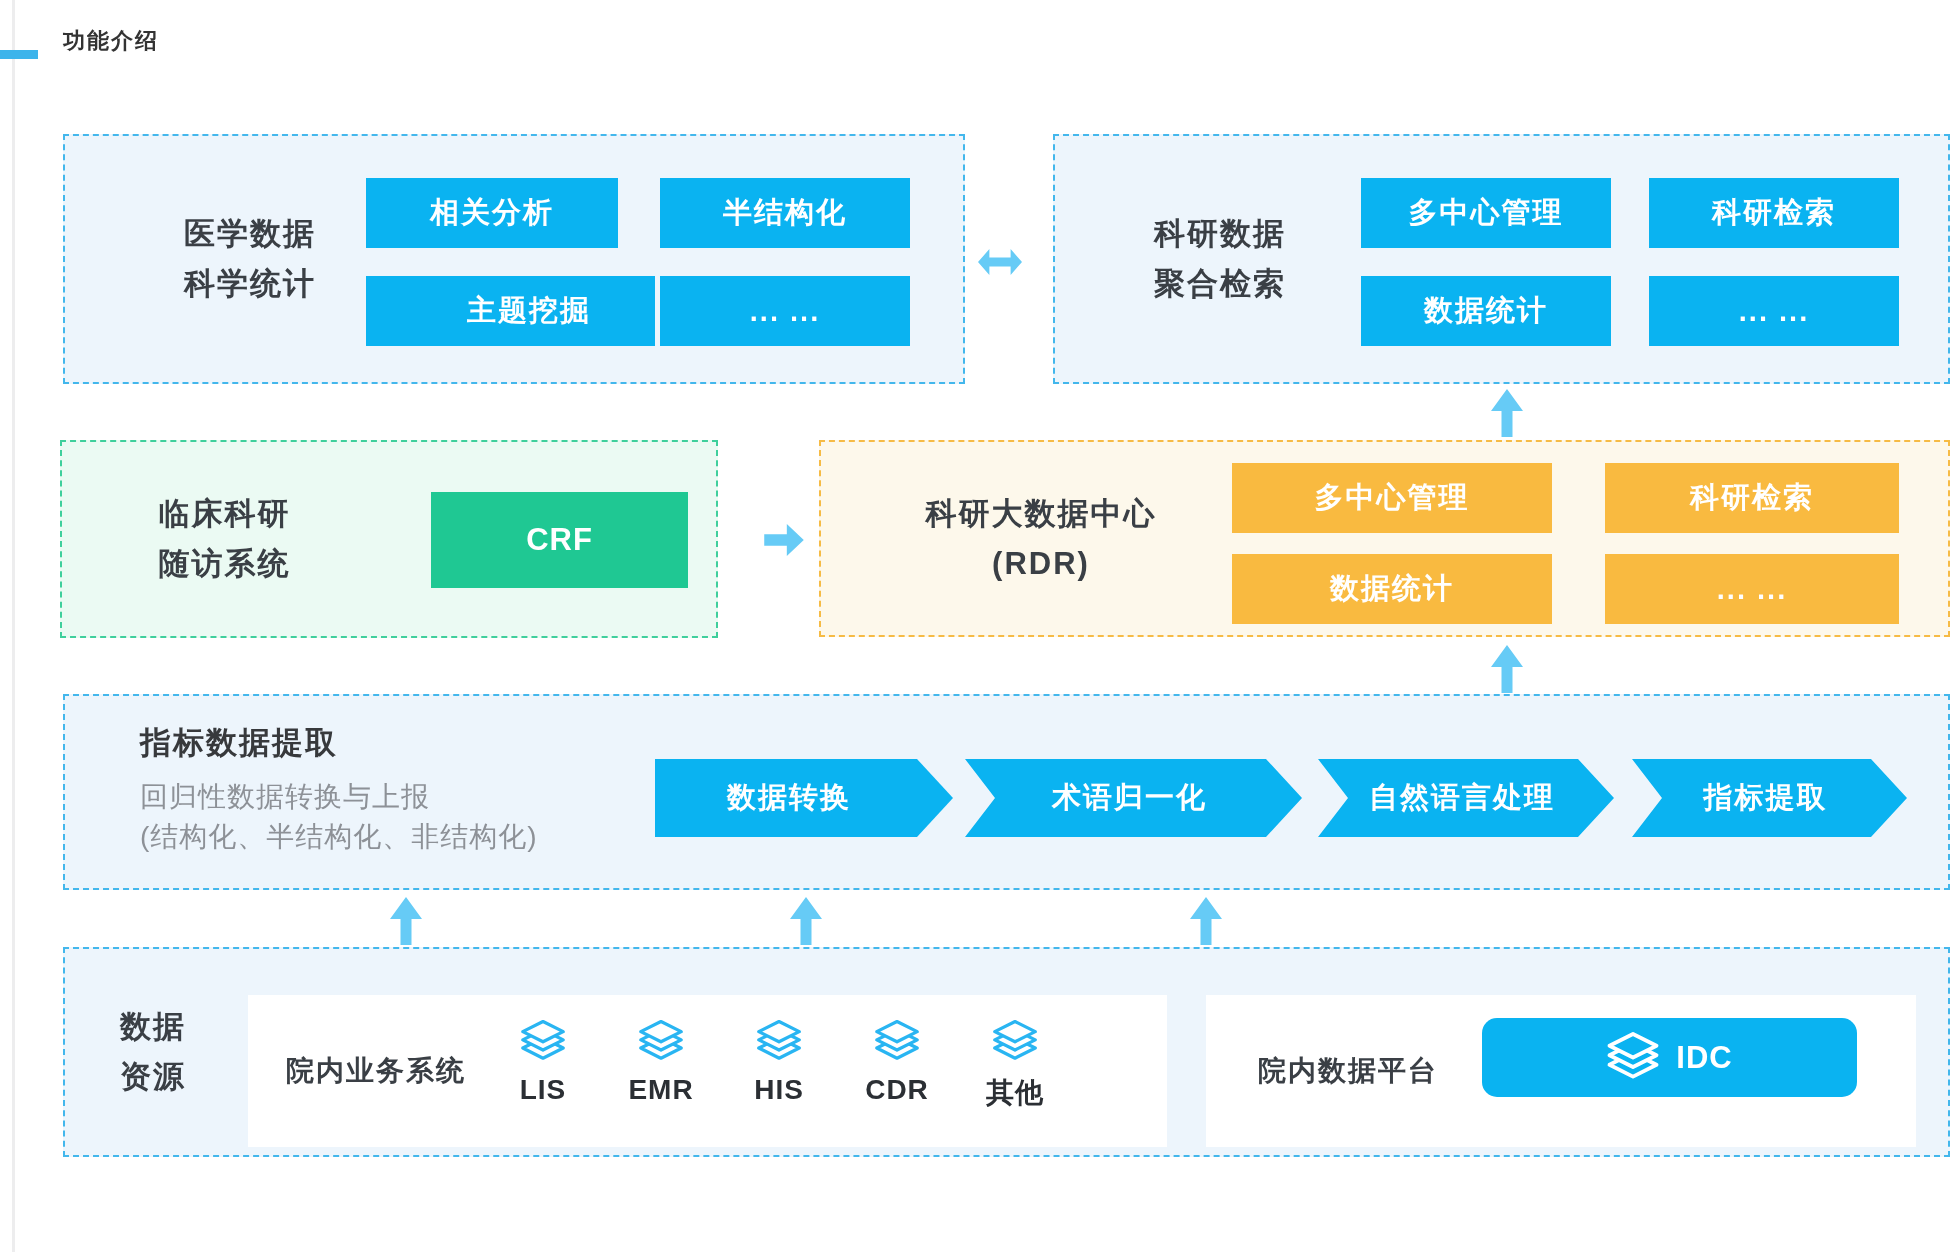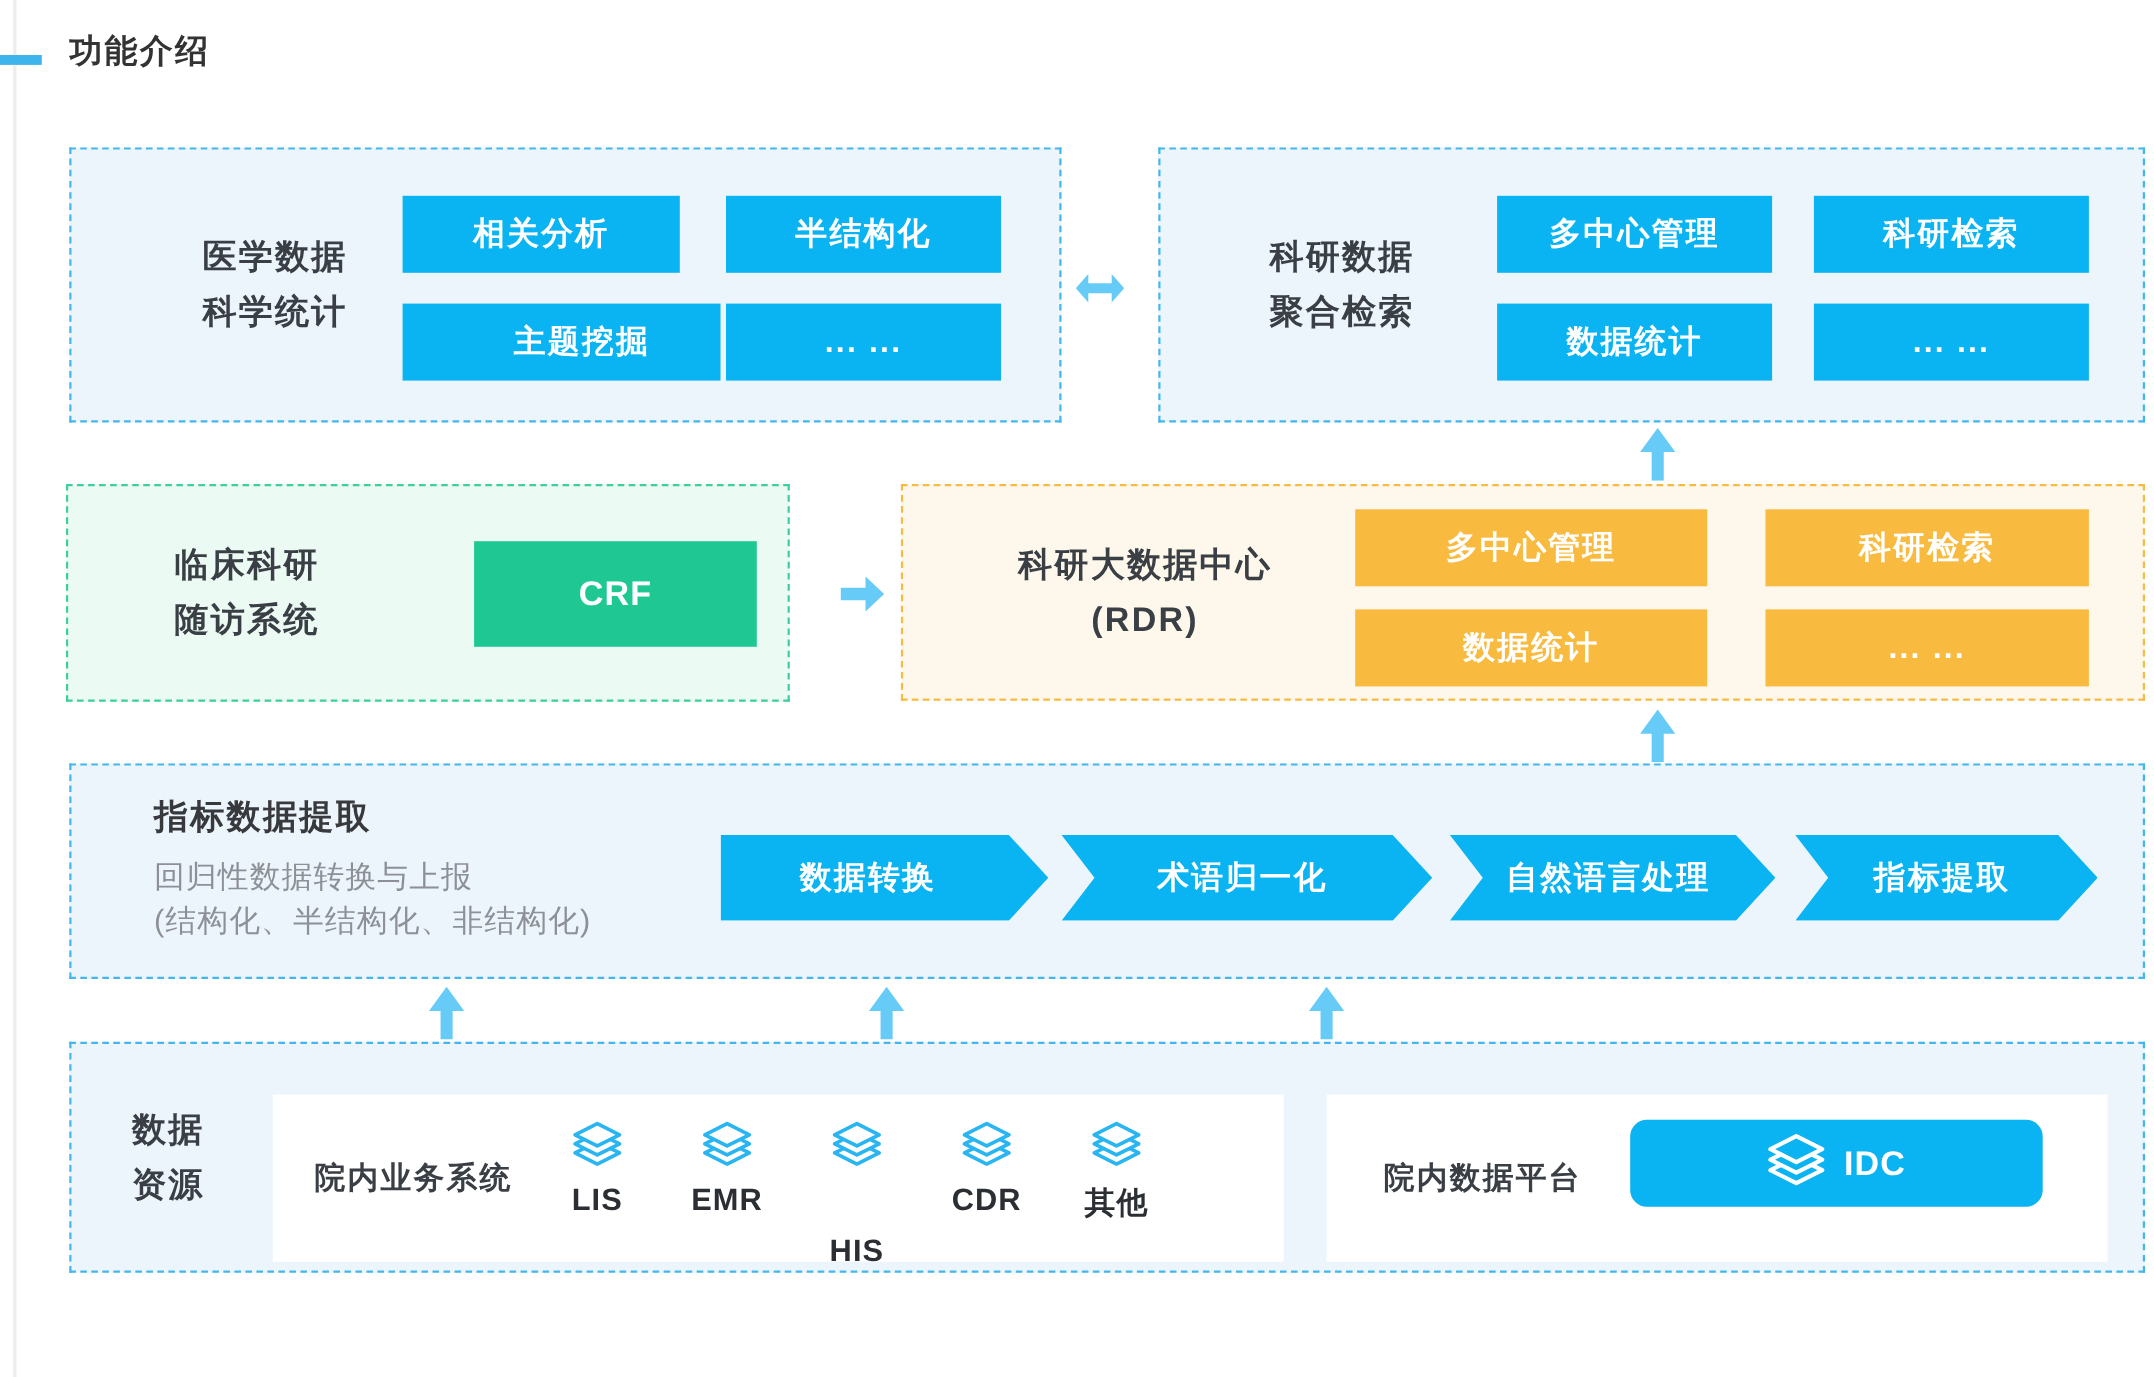--- a/index.html
+++ b/index.html
@@ -3,21 +3,21 @@
 <meta charset="utf-8">
 <style>
   html,body{margin:0;padding:0;background:#ffffff;}
   body{font-family:"Liberation Sans","DejaVu Sans",sans-serif;}
   .canvas{position:relative;width:1958px;height:1252px;background:#ffffff;overflow:hidden;}
   .abs{position:absolute;}
 
   
   .vline{left:12px;top:0;width:3px;height:100%;background:#ededee;}
   .title-dash{left:0;top:50px;width:38px;height:9px;background:#3db4eb;}
-  .page-title{left:63px;top:26px;font-size:30px;font-weight:bold;color:#333333;letter-spacing:2px;}
+  .page-title{left:63px;top:26px;font-size:22px;font-weight:bold;color:#333333;letter-spacing:2px;}
 
   
   .dashed-box{border:2px dashed #43b7ec;background:#edf5fc;box-sizing:border-box;}
   .dashed-box.green{border-color:#3fcf9c;background:#ebfaf3;}
   .dashed-box.orange{border-color:#f6bb45;background:#fdf8eb;}
 
   .box-label{color:#3a3f45;font-size:31px;font-weight:600;line-height:50px;text-align:center;letter-spacing:2px;}
   .v-center{top:50%;transform:translateY(-50%);}
 
   .btn{display:flex;align-items:center;justify-content:center;color:#ffffff;
@@ -155,21 +155,21 @@
       <div class="sys-item" style="left:413px;">
         <span><svg width="46" height="43" viewBox="0 0 36 34">
      <g stroke="#29b5f2" fill="#ffffff" stroke-width="2.6" stroke-linejoin="round">
        <path d="M18 15 L34 23 L18 31 L2 23 Z"></path>
        <path d="M18 8.5 L34 16.5 L18 24.5 L2 16.5 Z"></path>
        <path d="M18 2 L34 10 L18 18 L2 10 Z"></path>
      </g>
    </svg></span>
         <span class="sys-label">EMR</span>
       </div>
-      <div class="sys-item" style="left:531px;gap:46px;">
+      <div class="sys-item" style="left:531px;">
         <span><svg width="46" height="43" viewBox="0 0 36 34">
      <g stroke="#29b5f2" fill="#ffffff" stroke-width="2.6" stroke-linejoin="round">
        <path d="M18 15 L34 23 L18 31 L2 23 Z"></path>
        <path d="M18 8.5 L34 16.5 L18 24.5 L2 16.5 Z"></path>
        <path d="M18 2 L34 10 L18 18 L2 10 Z"></path>
      </g>
    </svg></span>
         <span class="sys-label">HIS</span>
       </div>
       <div class="sys-item" style="left:649px;">

